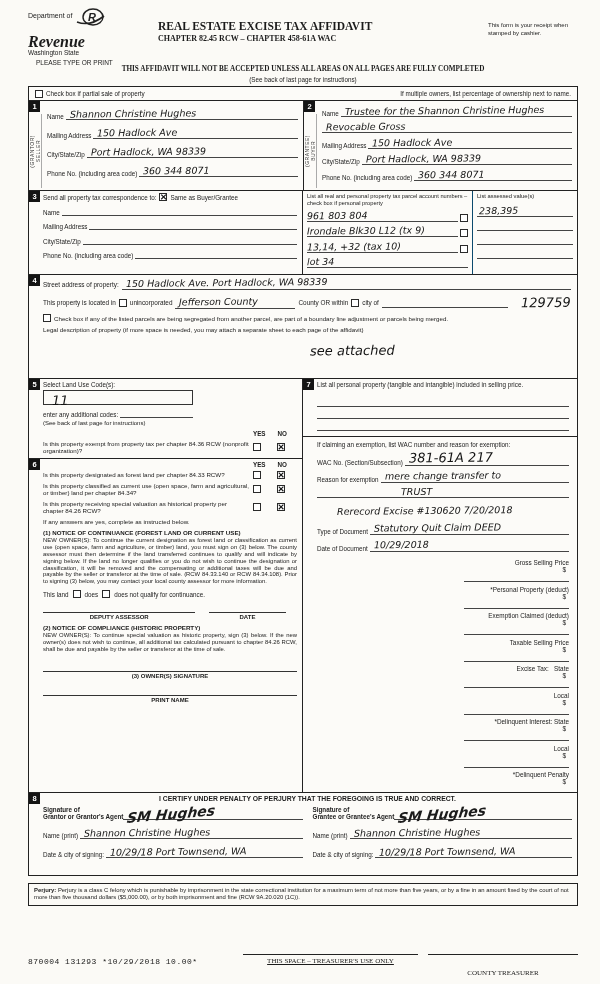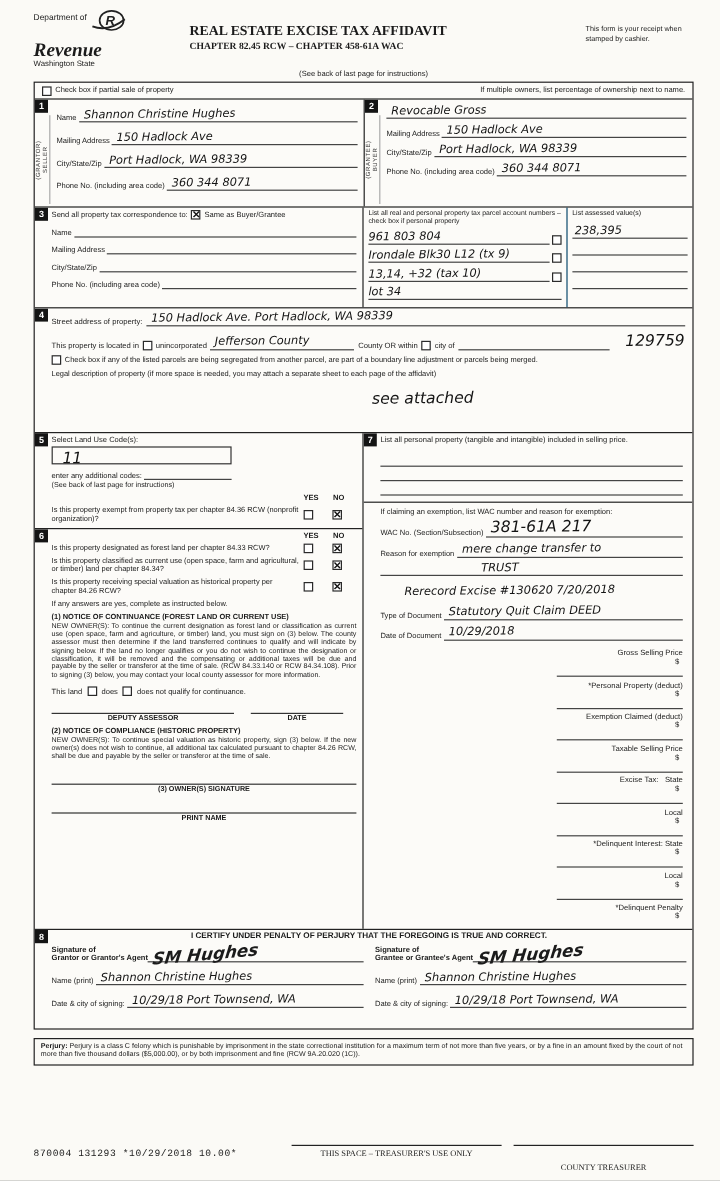--- a/index.html
+++ b/index.html
@@ -61,21 +61,21 @@
   .s3parcels { width:31%; border-right:1px solid #0c4a6e; padding:2px 4px; overflow:hidden; }
   .parcelhdr { font-size:5.7px; line-height:1.15; }
   .parcelline { display:flex; align-items:flex-end; gap:2px; margin-top:2.5px; }
   .pfill { flex:1; border-bottom:1px solid #444; min-height:10px; line-height:10px; }
   .s3assessed { width:19%; padding:2px 4px; overflow:hidden; }
   .asshdr { font-size:5.8px; line-height:1.15; }
   .assline { border-bottom:1px solid #444; min-height:11px; line-height:11px; margin-top:3px; text-align:left; padding-left:2px; }
 
   
   .r3 { border-bottom:1px solid #222; position:relative; padding:3px 6px 2px 14px; height:104px; overflow:hidden; }
-  .l-inline { display:flex; align-items:flex-end; gap:3px; font-size:6.4px; }
+  .l-inline { display:flex; align-items:center; gap:3px; font-size:6.4px; }
   .useg { border-bottom:1px solid #444; min-height:10px; line-height:10px; padding:0 4px; }
   .grow { flex:1; }
   .tinyp { font-size:6.2px; margin-top:4px; display:flex; align-items:center; gap:3px; }
 
   
   .r4 { display:flex; border-bottom:1px solid #222; height:414px; }
   .colL { width:50%; border-right:1px solid #222; display:flex; flex-direction:column; }
   .colR { width:50%; }
   .s5 { border-bottom:1px solid #222; position:relative; padding:2px 5px 3px 14px; }
   .codebox { width:150px; border:1px solid #333; height:15px; margin-top:2px; padding-left:8px; }
@@ -111,21 +111,21 @@
   .sighalves { display:flex; gap:10px; margin-top:2px; }
   .sighalf { width:50%; }
   .slbl { font-size:6.3px; font-weight:bold; line-height:1.15; white-space:nowrap; }
 
   
   .perjury { border:1px solid #222; margin-top:7px; padding:3px 5px; font-size:5.9px; line-height:1.25; }
   .perjury b { font-weight:bold; }
   .footer { position:absolute; left:28px; right:22px; bottom:7px; display:flex; align-items:flex-start; gap:10px; }
   .stamp { width:205px; font-family:"Liberation Mono", monospace; font-size:8px; padding-top:3px; letter-spacing:0.5px; }
   .tspace { flex:1; border-top:1px solid #222; text-align:center; font-size:7px; padding-top:2px;
-            font-family:"Liberation Serif", serif; }
+            font-family:"Liberation Serif", serif;text-decoration:underline; }
   .ctreas { width:150px; border-top:1px solid #222; text-align:center; font-size:7px; padding-top:14px;
             font-family:"Liberation Serif", serif; }
 </style>
 </head>
 <body>
 
 <div class="page">
 
   <div class="hdr">
     <div class="logo">
@@ -142,20 +142,24 @@
       <div class="lt2">Revenue</div>
       <div class="lt3">Washington State</div>
     </div>
     <div class="titles">
       <div class="title">REAL ESTATE EXCISE TAX AFFIDAVIT</div>
       <div class="subtitle">CHAPTER 82.45 RCW – CHAPTER 458-61A WAC</div>
     </div>
     <div class="receipt">This form is your receipt when stamped by cashier.</div>
   </div>
 
+  <div class="warnrow">
+    <span class="ptp">PLEASE TYPE OR PRINT</span>
+    <span class="warn">THIS AFFIDAVIT WILL NOT BE ACCEPTED UNLESS ALL AREAS ON ALL PAGES ARE FULLY COMPLETED</span>
+  </div>
   <div class="seeback-top">(See back of last page for instructions)</div>
 
   <div class="formbox">
 
     <div class="r0">
       <span class="cbl">
         <span class="cb" data-checked="false"></span>
         <span>Check box if partial sale of property</span>
       </span>
       <span>If multiple owners, list percentage of ownership next to name.</span>
@@ -184,20 +188,24 @@
           <span class="lbl">Phone No. (including area code)</span>
           <span class="fill"><span class="hw">360 344 8071</span></span>
         </div>
       </div>
 
       <div class="party tight">
         <span class="badge">2</span>
         <div class="sidelab">
           <span>BUYER</span>
           <span>(GRANTEE)</span>
+        </div>
+        <div class="field">
+          <span class="lbl">Name</span>
+          <span class="fill"><span class="hw">Trustee for the Shannon Christine Hughes</span></span>
         </div>
         <div class="field">
           <span class="fill"><span class="hw">Revocable Gross</span></span>
         </div>
         <div class="field">
           <span class="lbl">Mailing Address</span>
           <span class="fill"><span class="hw">150 Hadlock Ave</span></span>
         </div>
         <div class="field">
           <span class="lbl">City/State/Zip</span>

